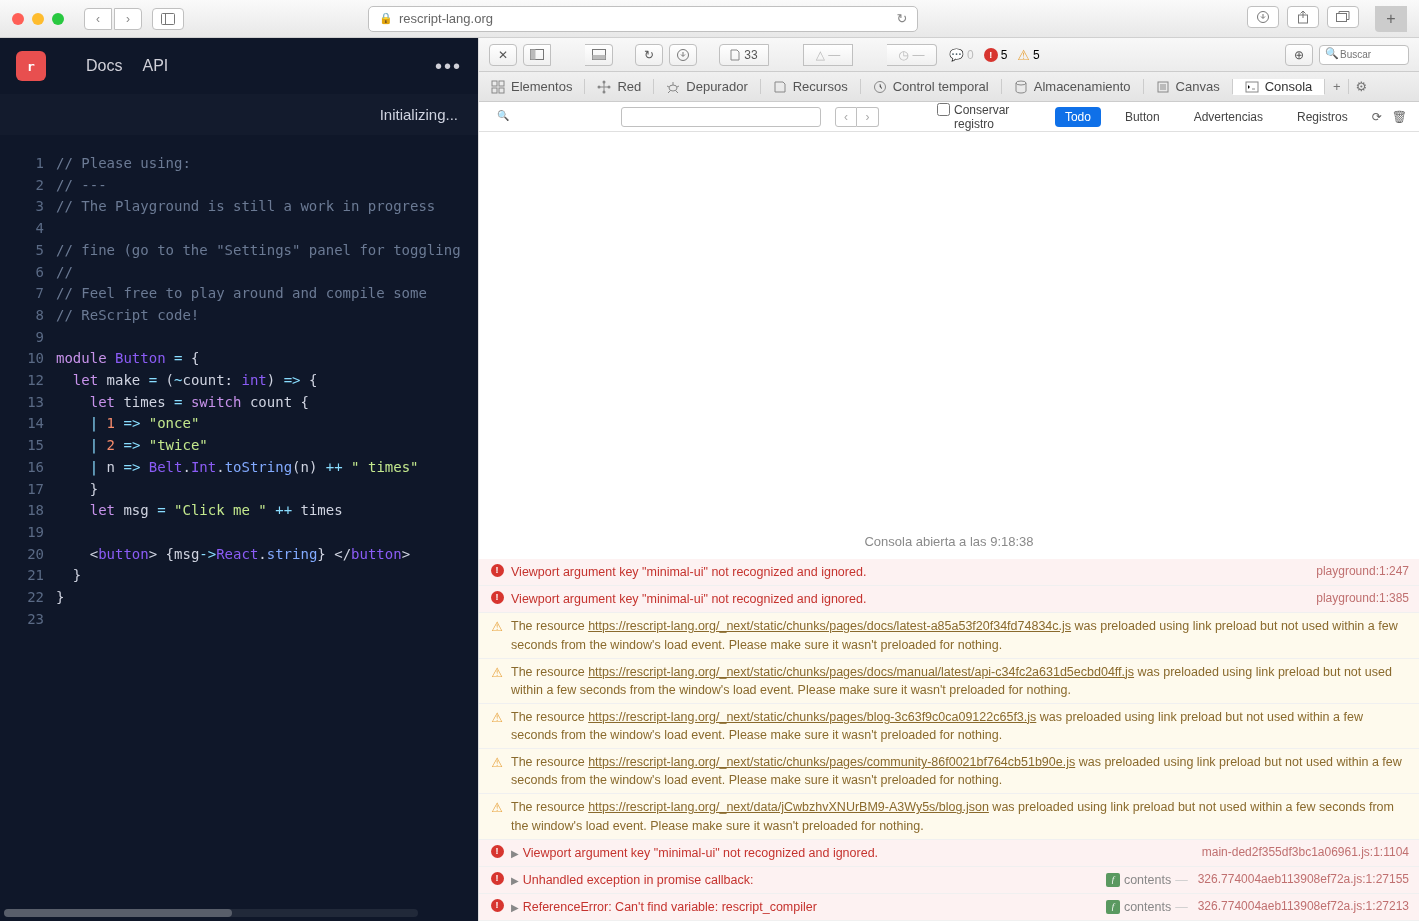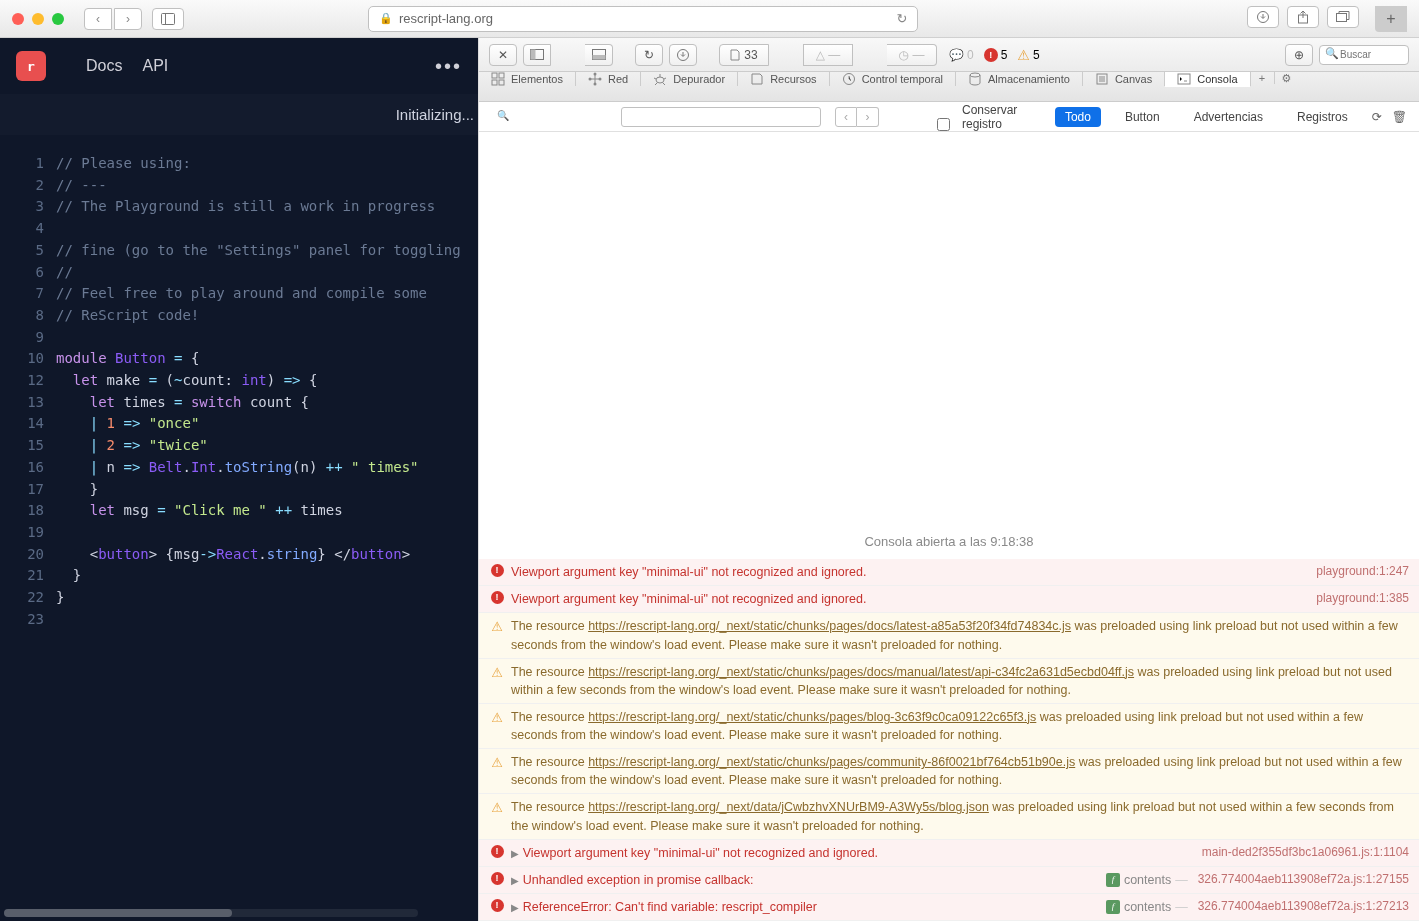--- a/index.html
+++ b/index.html
@@ -27,21 +27,21 @@
 
 .main-split { display: flex; height: calc(921px - 38px); }
 
 
 .editor-pane { width: 478px; background: #0f1729; color: #e0e0e0; display: flex; flex-direction: column; position: relative; }
 .editor-header { height: 56px; display: flex; align-items: center; padding: 0 16px; }
 .logo { width: 30px; height: 30px; background: #e84f4f; border-radius: 6px; display: flex; align-items: center; justify-content: center; color: #fff; font-weight: bold; font-family: monospace; margin-right: 40px; }
 .ed-nav { display: flex; gap: 20px; color: #d0d0d8; font-size: 16px; }
 .ed-nav a { color: #d0d0d8; text-decoration: none; }
 .ed-menu { margin-left: auto; color: #d0d0d8; font-size: 20px; letter-spacing: 2px; }
-.editor-status { padding: 12px 4px; background: rgba(255,255,255,0.02); color: #cfd3e0; text-align: right; font-size: 15px; margin-bottom: 8px; }
+.editor-status { padding: 12px 20px; background: rgba(255,255,255,0.02); color: #cfd3e0; text-align: right; font-size: 15px; margin-bottom: 8px; }
 .code-area { flex: 1; font-family: "SF Mono", Menlo, monospace; font-size: 14px; line-height: 21.7px; padding: 10px 0 0 0; overflow: hidden; }
 .code-line { display: flex; }
 .gutter { width: 56px; text-align: right; padding-right: 12px; color: #5a6a85; user-select: none; flex-shrink: 0; }
 .code { white-space: pre; color: #cfd3e0; }
 .cm { color: #6b7a94; }
 .kw { color: #c792ea; }
 .ty { color: #8b5cf6; }
 .fn { color: #82aaff; }
 .st { color: #c3e88d; }
 .nm { color: #f78c6c; }
@@ -56,33 +56,33 @@
 .dt-btn { height: 22px; min-width: 28px; border: 1px solid #c0c0c0; background: linear-gradient(#fff,#f0f0f0); border-radius: 4px; display: flex; align-items: center; justify-content: center; color: #555; font-size: 12px; padding: 0 4px; }
 .dt-btn-group { display: flex; gap: 34px; }
 .dt-btn-group .dt-btn { border-radius: 0; }
 .dt-btn-group .dt-btn:first-child { border-radius: 4px 0 0 4px; }
 .dt-btn-group .dt-btn:last-child { border-radius: 0 4px 4px 0; border-left: none; }
 .dt-spacer { width: 10px; }
 .dt-counters { display: flex; gap: 10px; align-items: center; font-size: 12px; margin-left: 6px; }
 .dt-badge-err { width:14px; height:14px; background:#d7352f; border-radius:50%; display:inline-flex; align-items:center; justify-content:center; color:#fff; font-size:9px; font-weight:bold;}
 .dt-badge-warn { color:#e8a33d; font-size:14px;}
 
-.dt-tabs { height: 30px; background: linear-gradient(#f0f0f0,#e4e4e4); border-bottom: 1px solid #ccc; display: flex; align-items: flex-start; font-size: 11px; color: #555; }
+.dt-tabs { height: 30px; background: linear-gradient(#f0f0f0,#e4e4e4); border-bottom: 1px solid #ccc; display: flex; align-items: center; font-size: 13px; color: #555; }
 .dt-tab { padding: 0 12px; display: flex; align-items: center; gap: 6px; border-right: 1px solid #ccc; }
 .dt-tab.active { background: #fff; border-top: none; color: #333; border-bottom: 1px solid #fff; margin-bottom: -1px;}
 .dt-tab svg, .dt-tab .ico { width:14px; height:14px; color:#777; }
 .dt-tab-plus { width: 24px; display:flex; align-items:center; justify-content:center; border-right:1px solid #ccc; color:#777;}
 
 .dt-filter-bar { height: 30px; border-bottom: 1px solid #e0e0e0; display: flex; align-items: center; padding: 0 12px; gap: 14px; font-size: 12px; color: #444; background:#fff;}
 .dt-filter-search { width: 200px; height: 20px; border: 1px solid #c0c0c0; border-radius: 3px; padding:0 6px 0 20px; margin-left: 130px;}
 .dt-pager { display:flex; }
 .dt-pager .pg { width:22px; height:20px; border:1px solid #c0c0c0; display:flex; align-items:center; justify-content:center; color:#aaa;}
 .dt-pager .pg:first-child{border-radius:3px 0 0 3px;}
 .dt-pager .pg:last-child{border-radius:0 3px 3px 0; border-left:none;}
-.dt-checkbox { display:flex; align-items:flex-end; gap:12px;padding-left:44px; }
+.dt-checkbox { display:flex; align-items:flex-start; gap:4px;padding-left:44px; }
 .dt-chip { padding: 3px 10px; border-radius: 4px; }
 .dt-chip.active { background: #0f70e8; color: #fff; }
 .dt-refresh-ico { margin-left:auto; display:flex; gap:10px; color:#666;}
 
 .dt-empty { flex: 1; background: #fff; display:flex; align-items:flex-end; justify-content:center; padding-bottom: 10px; color:#8a8a8a; font-size:13px; min-height: 100px;}
 .dt-console-log { background:#fff; overflow-y:auto;}
 .log-row { display:flex; padding: 4px 10px; font-size: 12.5px; border-bottom: 1px solid #f0f0f0; align-items: flex-start; line-height: 1.45; }
 .log-row.err { background: #fdf2f2; color: #c5332e; }
 .log-row.warn { background: #fefaed; color: #8a6a2d; }
 .log-ico { width: 16px; margin-right: 6px; flex-shrink:0; display:flex; align-items:center; justify-content:center; padding-top:1px;}

